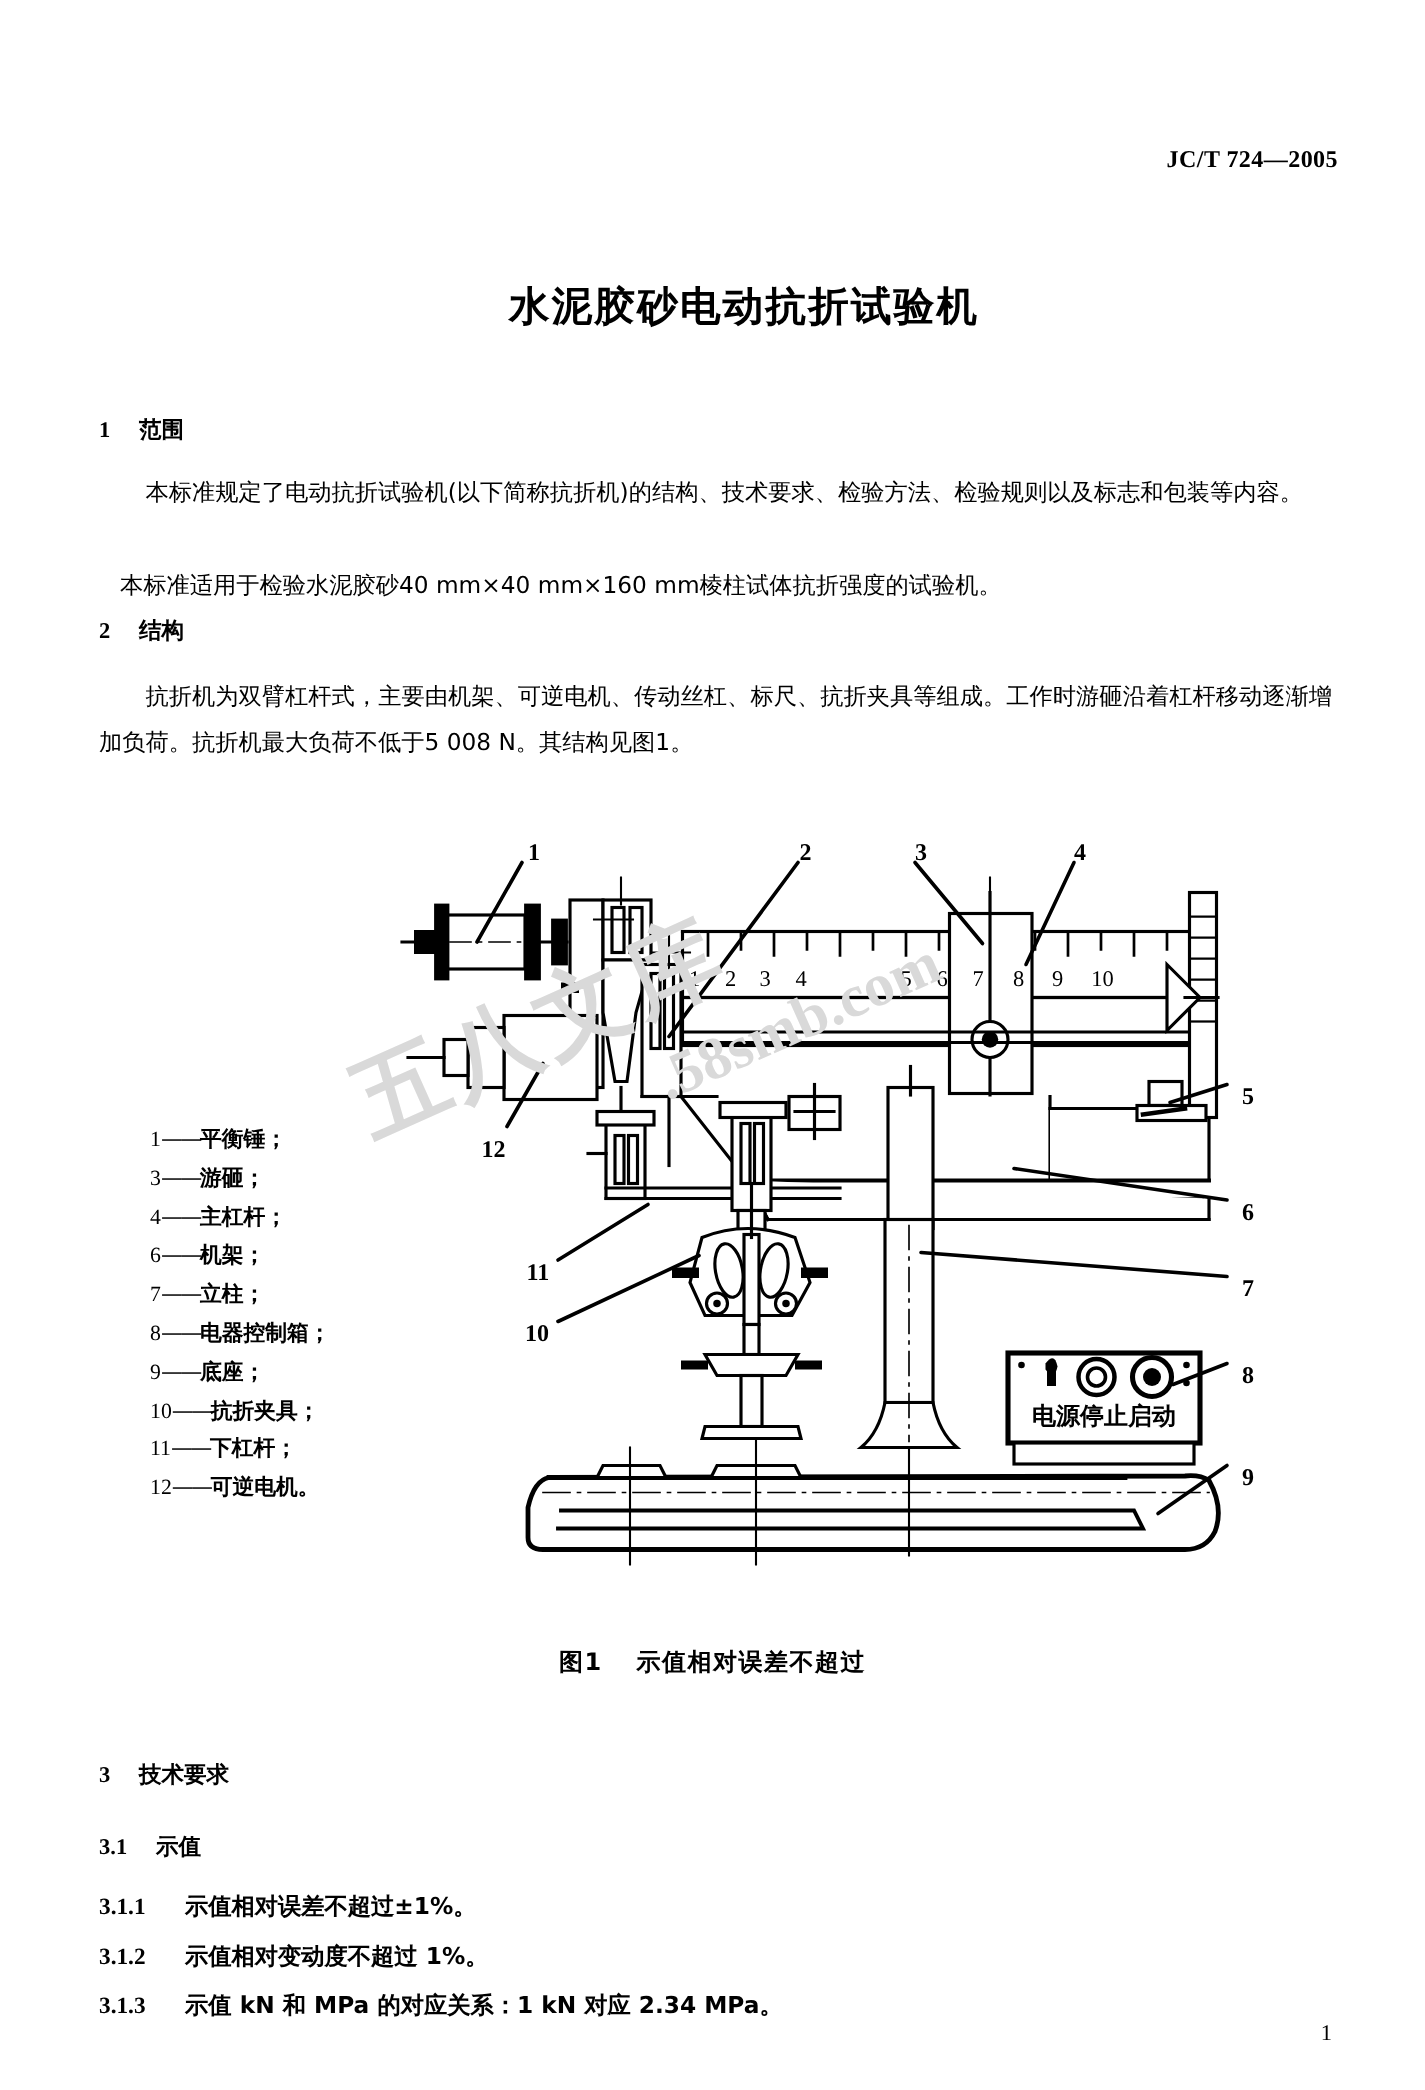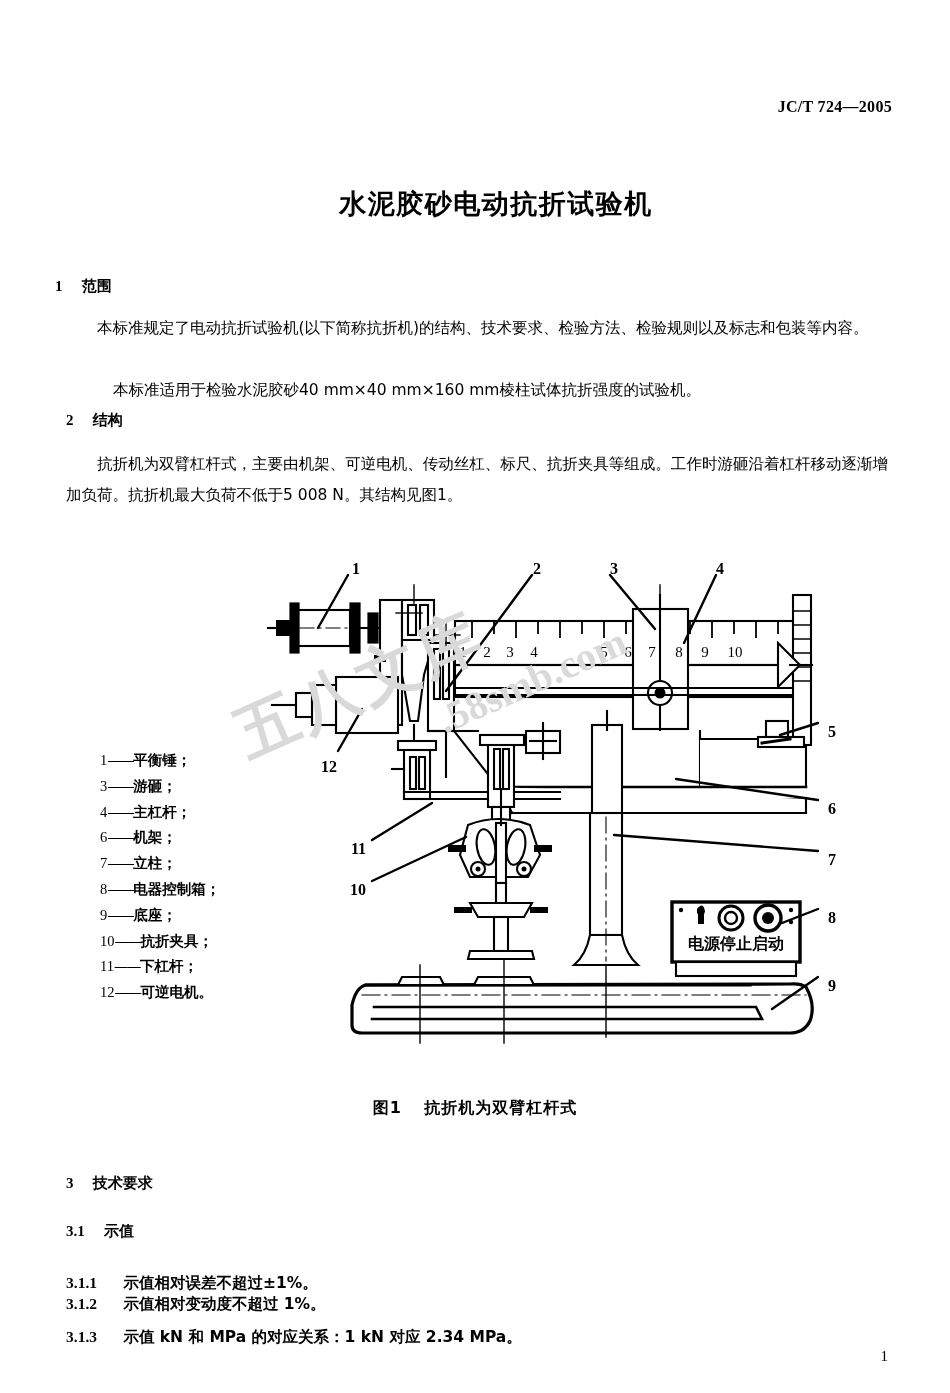--- a/index.html
+++ b/index.html
@@ -137,28 +137,28 @@
     transform-origin: left top;
   }
 </style>
 </head>
 <body>
 
 <div class="std-header">JC/T 724—2005</div>
 
 <div class="doc-title">水泥胶砂电动抗折试验机</div>
 
-<div class="clause-head" style="top:277px; left:55px;">
+<div class="clause-head" style="top:277px; left:66px;">
   <span class="clause-num nm">1</span>
   <span class="clause-ttl">范围</span>
 </div>
 
 <div class="para indent" style="top:313px; left:66px; width:822px;">本标准规定了电动抗折试验机(以下简称抗折机)的结构、技术要求、检验方法、检验规则以及标志和包装等内容。</div>
 
-<div class="para indent" style="top:375px; left:82px; width:822px;">本标准适用于检验水泥胶砂40 mm×40 mm×160 mm棱柱试体抗折强度的试验机。</div>
+<div class="para indent" style="top:375px; left:49px; width:822px;">本标准适用于检验水泥胶砂40 mm×40 mm×160 mm棱柱试体抗折强度的试验机。</div>
 
 <div class="clause-head" style="top:411px; left:66px;">
   <span class="clause-num nm">2</span>
   <span class="clause-ttl">结构</span>
 </div>
 
 <div class="para indent" style="top:449px; left:66px; width:822px;">抗折机为双臂杠杆式，主要由机架、可逆电机、传动丝杠、标尺、抗折夹具等组成。工作时游砸沿着杠杆移动逐渐增加负荷。抗折机最大负荷不低于5 008 N。其结构见图1。</div>
 
 <div class="figure-area">
   <svg class="fig-svg" width="950" height="600" viewBox="0 0 950 600">
@@ -436,34 +436,34 @@
     <div class="legend-item"><span class="ln">7</span><span class="dash">——</span><span class="lt">立柱；</span></div>
     <div class="legend-item"><span class="ln">8</span><span class="dash">——</span><span class="lt">电器控制箱；</span></div>
     <div class="legend-item"><span class="ln">9</span><span class="dash">——</span><span class="lt">底座；</span></div>
     <div class="legend-item"><span class="ln">10</span><span class="dash">——</span><span class="lt">抗折夹具；</span></div>
     <div class="legend-item"><span class="ln">11</span><span class="dash">——</span><span class="lt">下杠杆；</span></div>
     <div class="legend-item"><span class="ln">12</span><span class="dash">——</span><span class="lt">可逆电机。</span></div>
   </div>
 
 <div class="fig-caption">
   <span class="capnum">图1</span>
-  <span>抗折机为双臂杠杆式</span>
+  <span>示值相对误差不超过</span>
 </div>
 
 <div class="clause-head" style="top:1174px; left:66px;">
   <span class="clause-num nm">3</span>
   <span class="clause-ttl">技术要求</span>
 </div>
 
 <div class="clause-head" style="top:1222px; left:66px;">
   <span class="clause-num nm">3.1</span>
   <span class="clause-ttl">示值</span>
 </div>
 
-<div class="sub-line" style="top:1261px; left:66px;margin-top:12px;">
+<div class="sub-line" style="top:1261px; left:66px;">
   <span class="sn nm">3.1.1</span>
   <span class="st">示值相对误差不超过±1%。</span>
 </div>
 
 <div class="sub-line" style="top:1294px; left:66px;">
   <span class="sn nm">3.1.2</span>
   <span class="st">示值相对变动度不超过 1%。</span>
 </div>
 
 <div class="sub-line" style="top:1327px; left:66px;">

